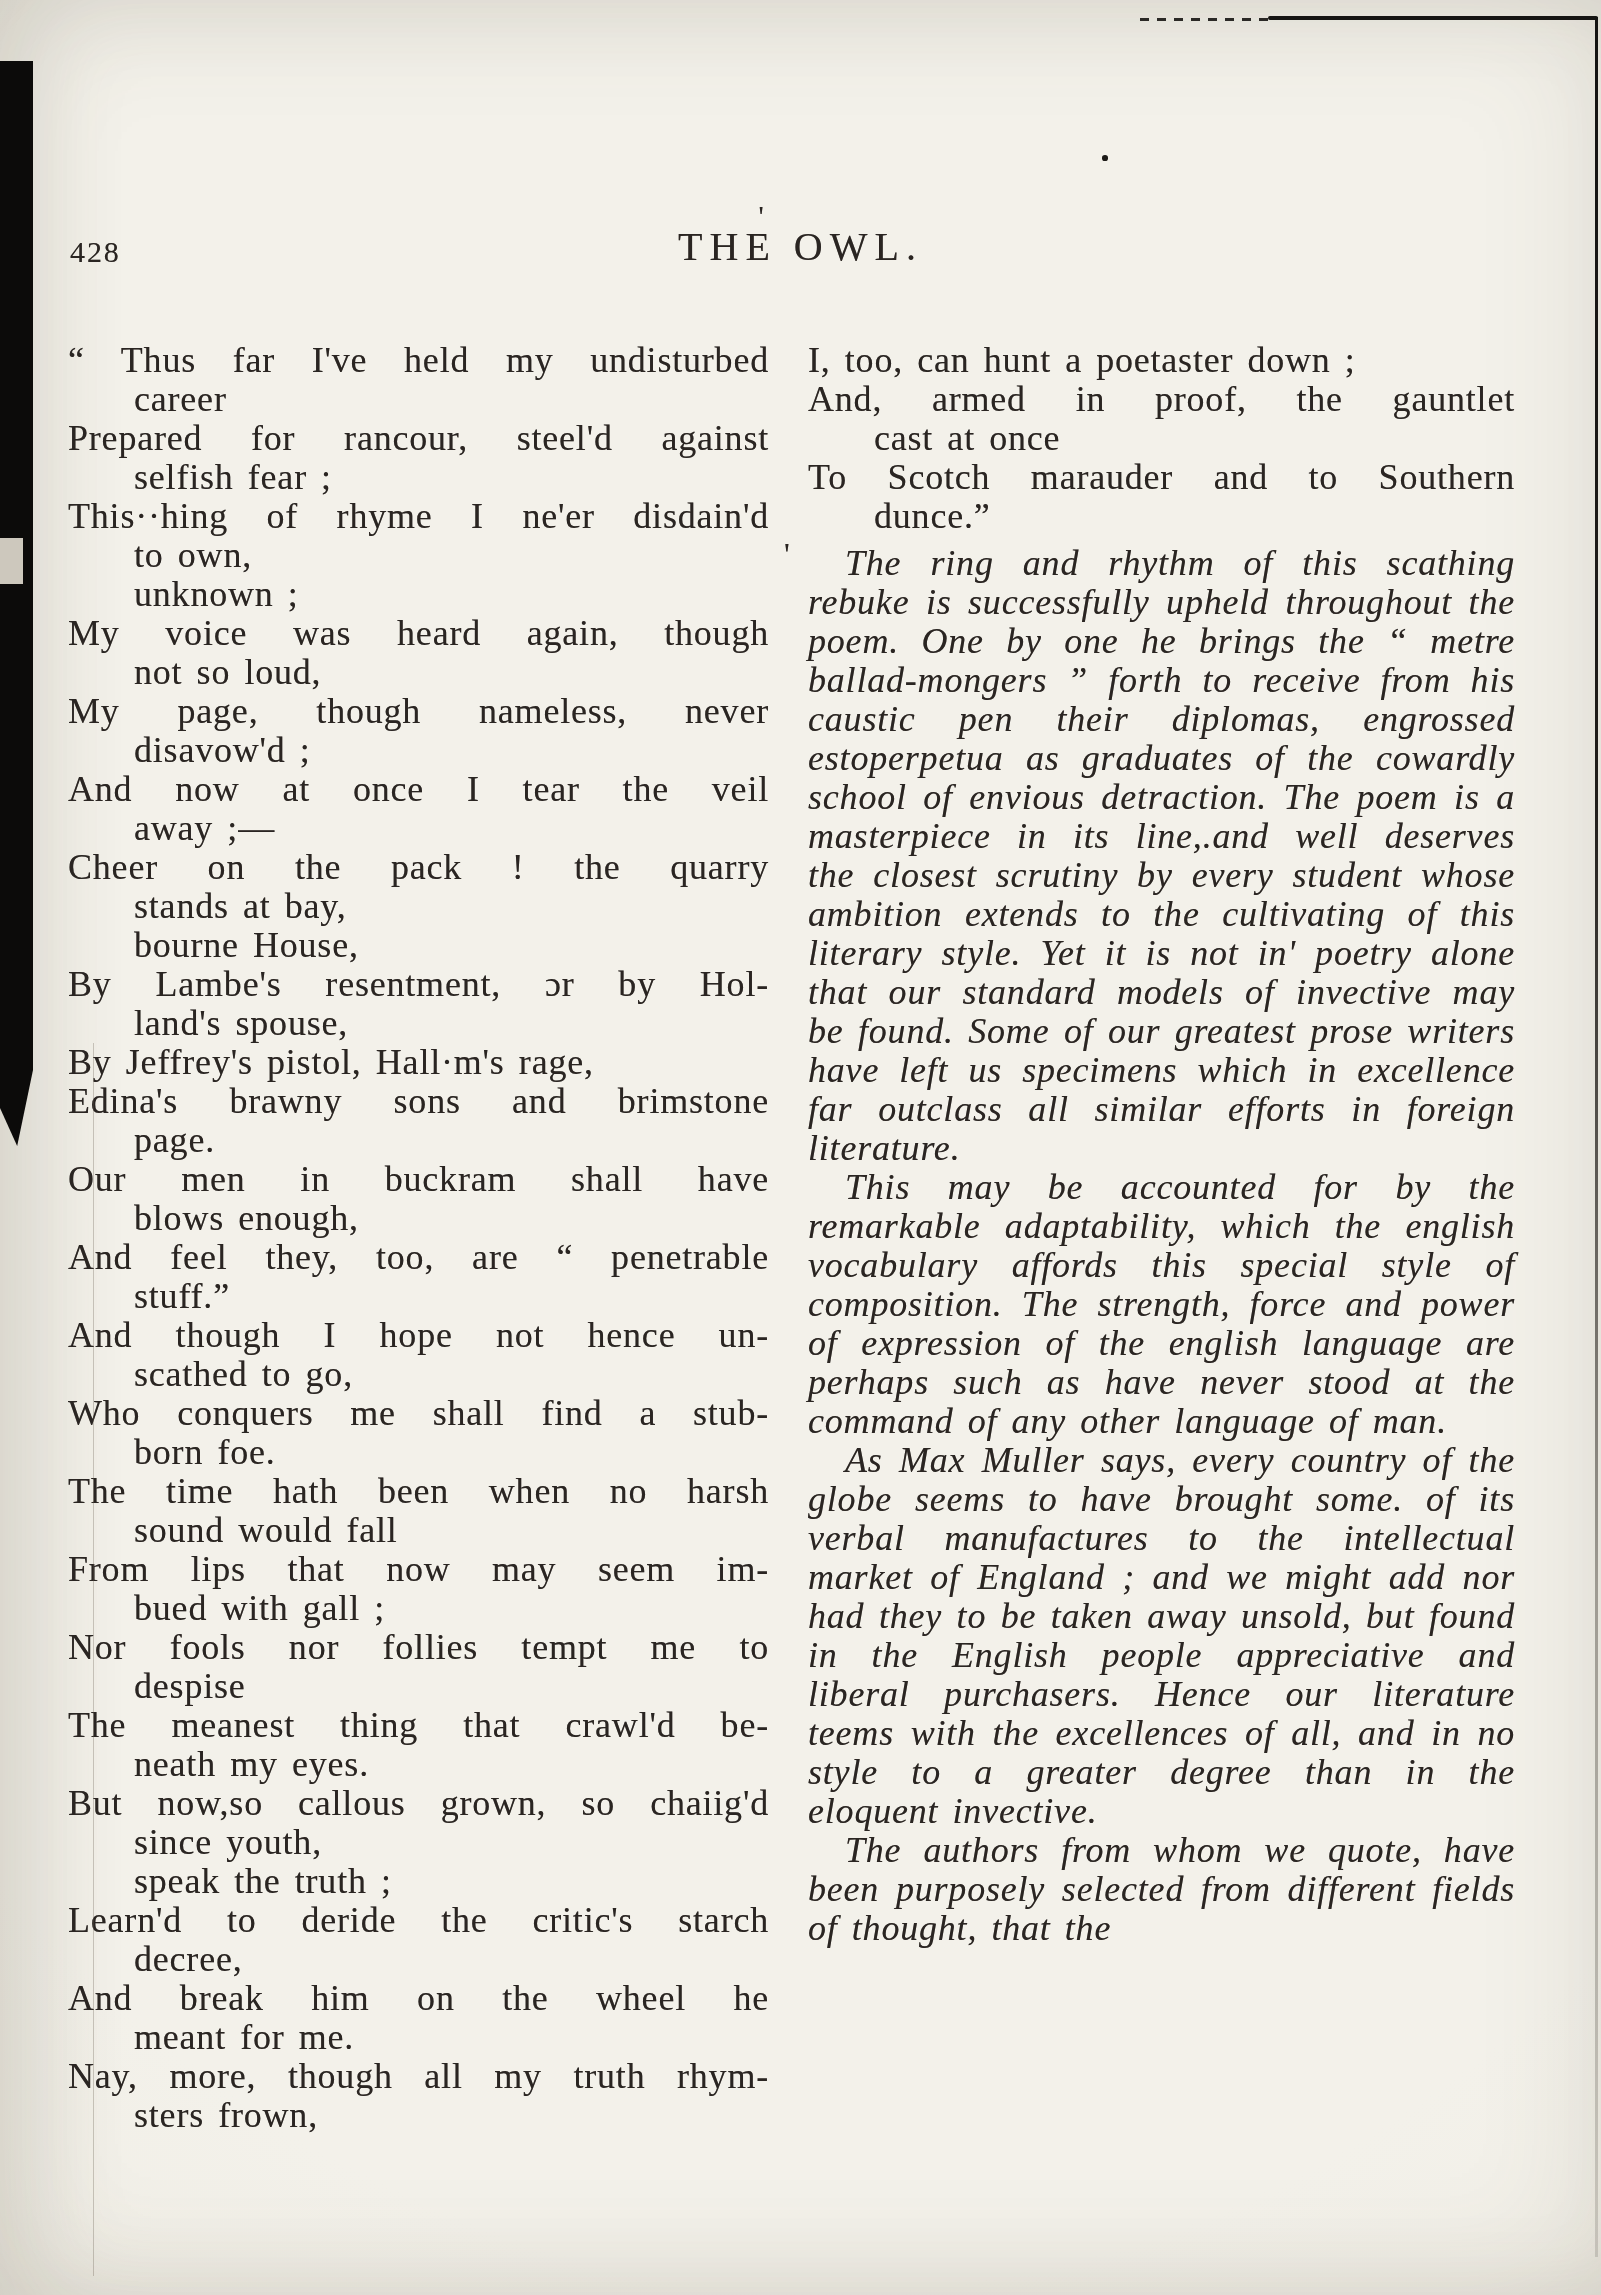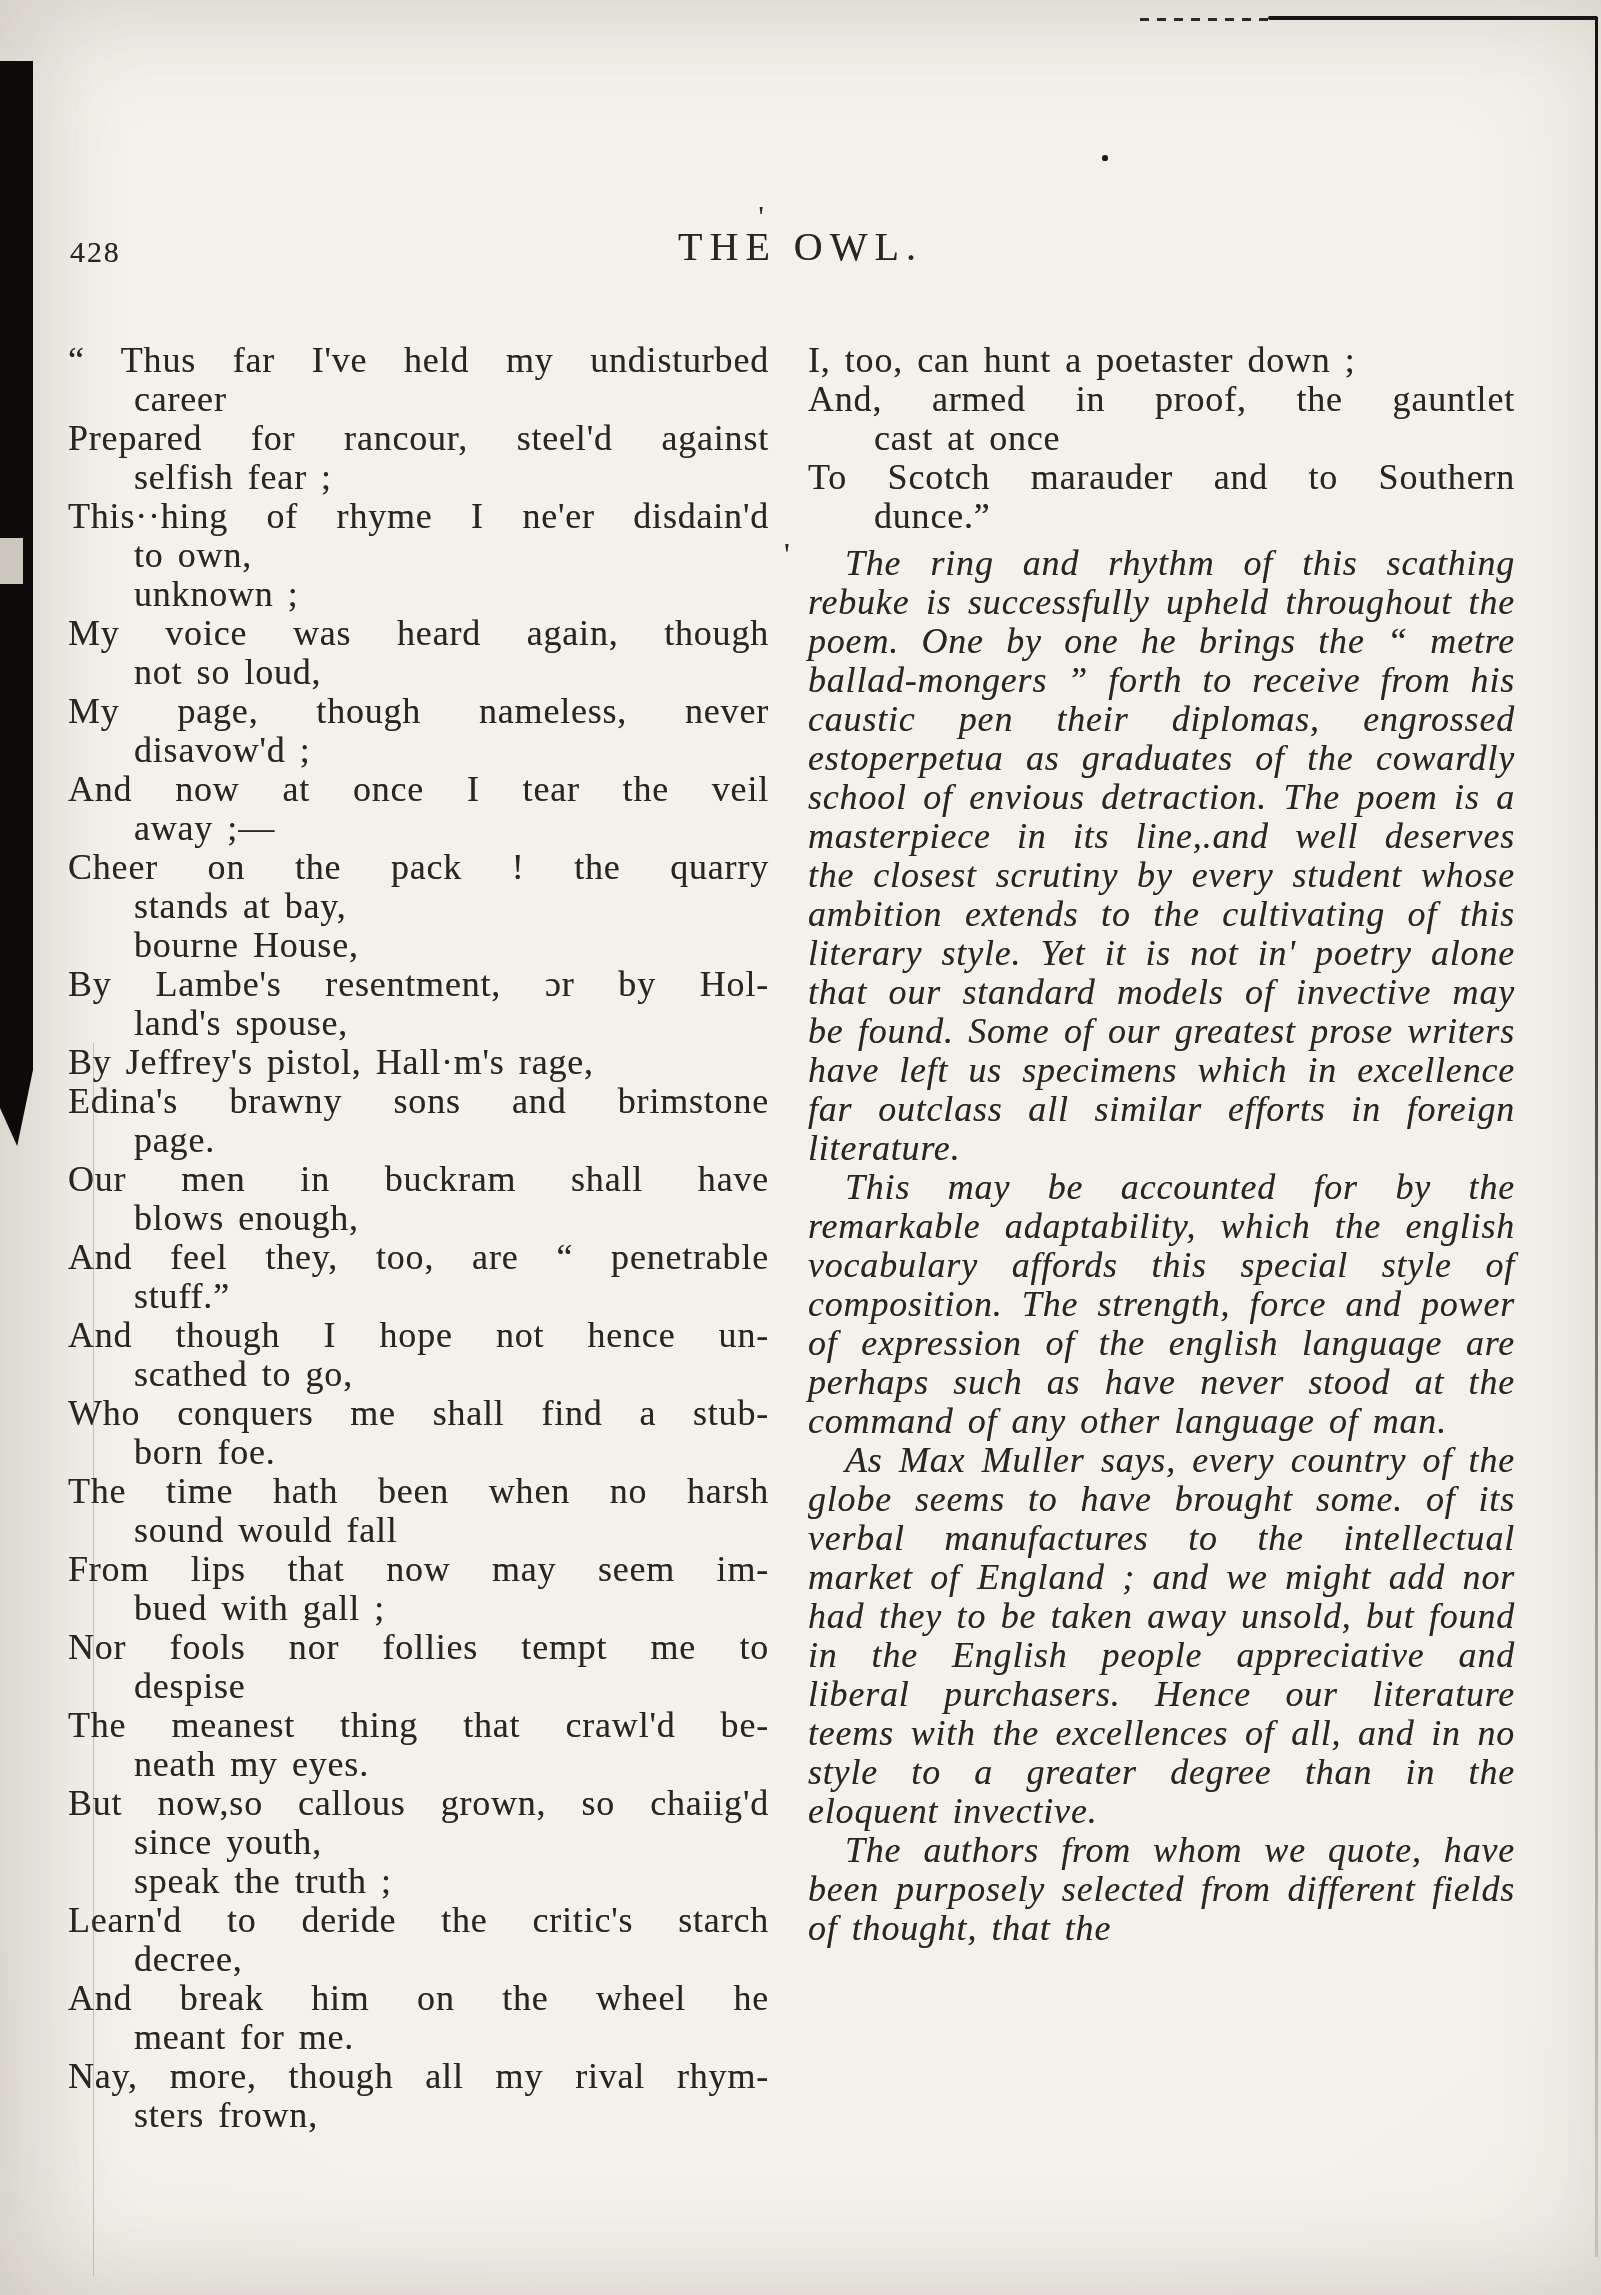--- a/index.html
+++ b/index.html
@@ -197,21 +197,21 @@
           <div class="poem-line ind">speak the truth ;</div>
 
           <div class="poem-line full">Learn'd to deride the critic's starch</div>
 
           <div class="poem-line ind">decree,</div>
 
           <div class="poem-line full">And break him on the wheel he</div>
 
           <div class="poem-line ind">meant for me.</div>
 
-          <div class="poem-line full">Nay, more, though all my rival rhym-</div>
+          <div class="poem-line full">Nay, more, though all my truth rhym-</div>
 
           <div class="poem-line ind">sters frown,</div>
         </div>
     </section>
 
     <section class="col col-right">
       <div class="poem">
 
           <div class="poem-line">I, too, can hunt a poetaster down ;</div>
 

